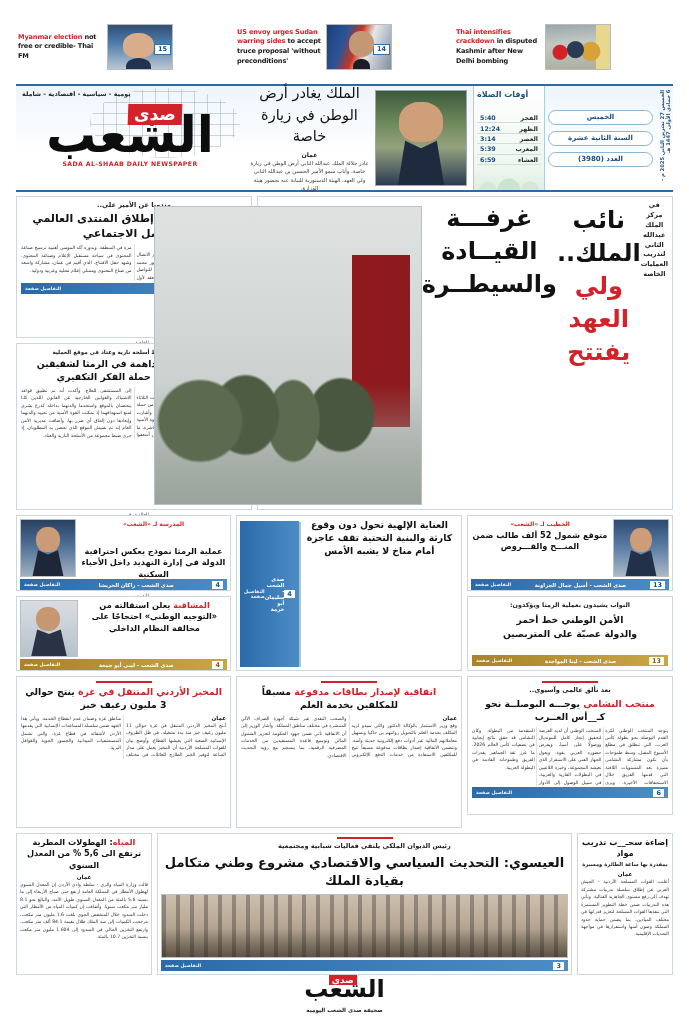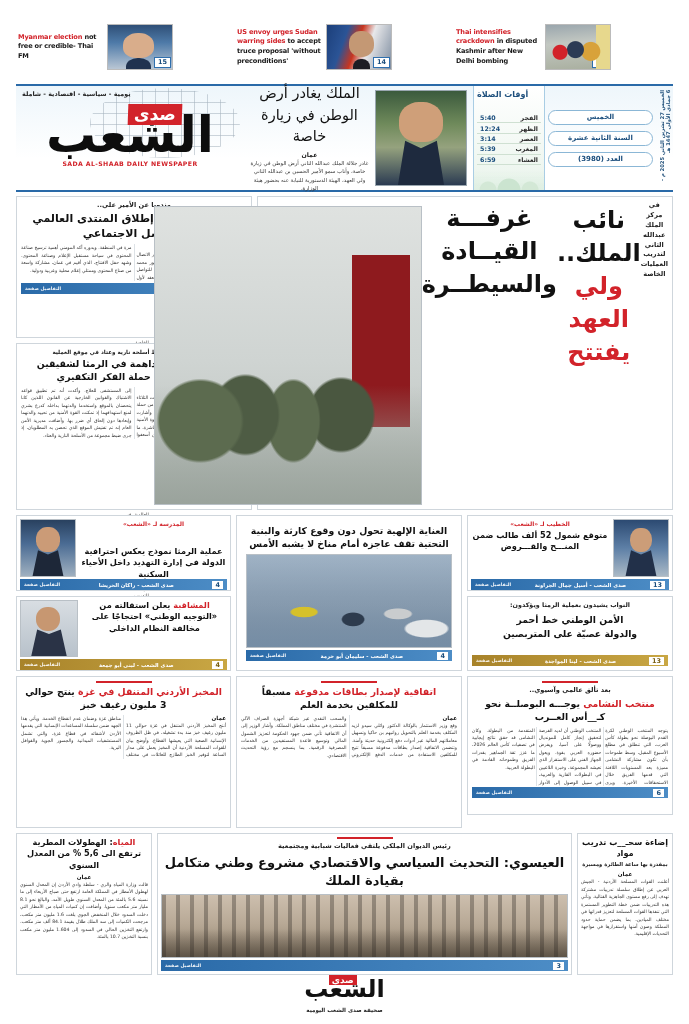--- a/index.html
+++ b/index.html
@@ -37,21 +37,21 @@
   }
   .tstext .red { color: #d2232a; }
   .tsphoto {
     width: 66px; height: 46px;
     position: relative;
     border: 0.5px solid #bbb;
     overflow: hidden;
     flex-shrink: 0;
   }
   .tspage {
-    position: absolute; right: 1px; bottom: 1px;
+    position: absolute; right: 1px; bottom: 14px;
     background: #fff; border: 0.8px solid #2e6fae;
     color: #1b4e7d; font-size: 6.5px; font-weight: bold;
     padding: 0.5px 3px; line-height: 1.2;
   }
   .ph-rubble { background:
      linear-gradient(160deg,#5d6a58 0%,#8e9079 25%,#c8bfa0 48%,#8d8468 70%,#6d6a56 100%); }
   .ph-rubble::after { content:""; position:absolute; inset:0;
      background:
        repeating-linear-gradient(78deg, rgba(255,255,255,.22) 0 2px, transparent 2px 7px),
        repeating-linear-gradient(-12deg, rgba(40,35,25,.28) 0 1px, transparent 1px 9px);}
@@ -413,21 +413,21 @@
           <div class="credit gold">
             <span class="pg">13</span>
             <span>صدى الشعب - لينا المواجدة</span>
             <span class="cont">التفاصيل صفحة</span>
           </div>
         </div>
 
       </div>
 
       <div class="col" style="width:226px">
-        <div class="card" style="height:156px;padding:9px;display:flex;flex-direction:column">
+        <div class="card" style="height:156px;padding:3px;display:flex;flex-direction:row">
           <div class="hl sm">العناية الإلهية تحول دون وقوع كارثة والبنية التحتية تقف عاجزة أمام مناخ لا يشبه الأمس</div>
           <div class="photo p-flood" style="flex:1;margin-top:3px"></div>
           <div class="credit blue">
             <span class="pg">4</span>
             <span>صدى الشعب - سليمان أبو خرمة</span>
             <span class="cont">التفاصيل صفحة</span>
           </div>
         </div>
       </div>
 

